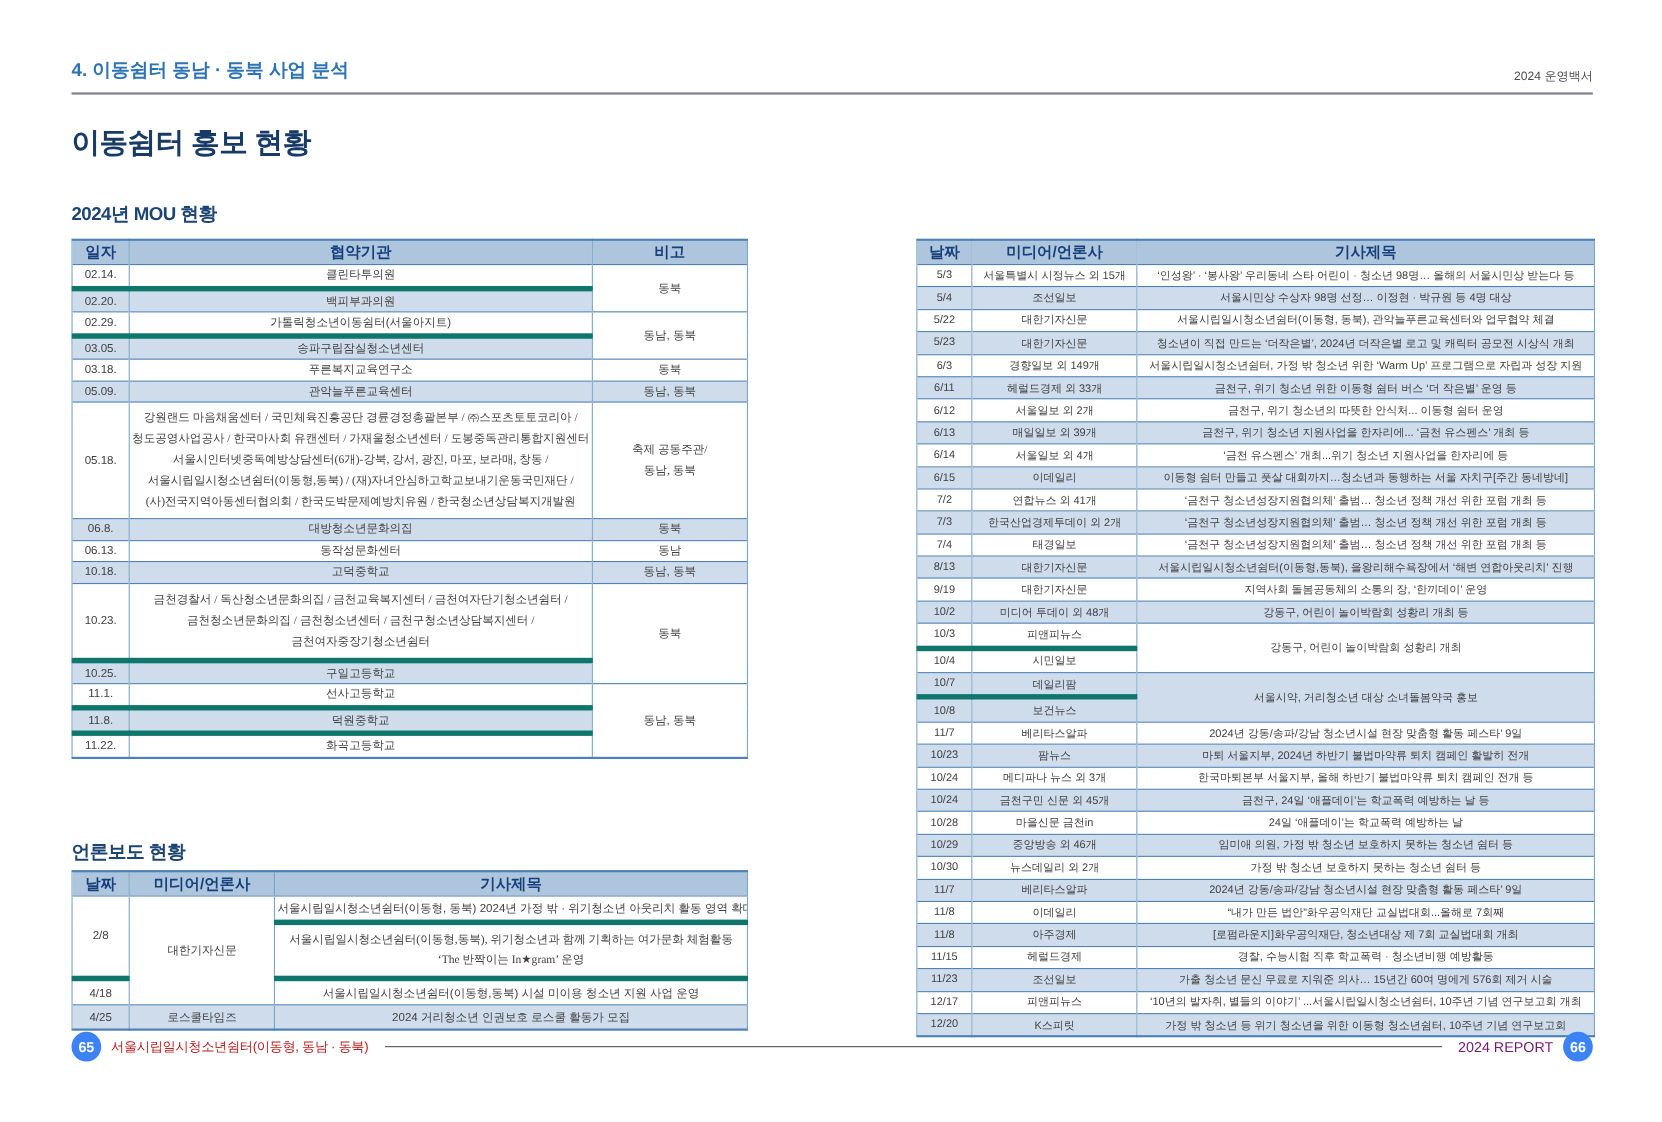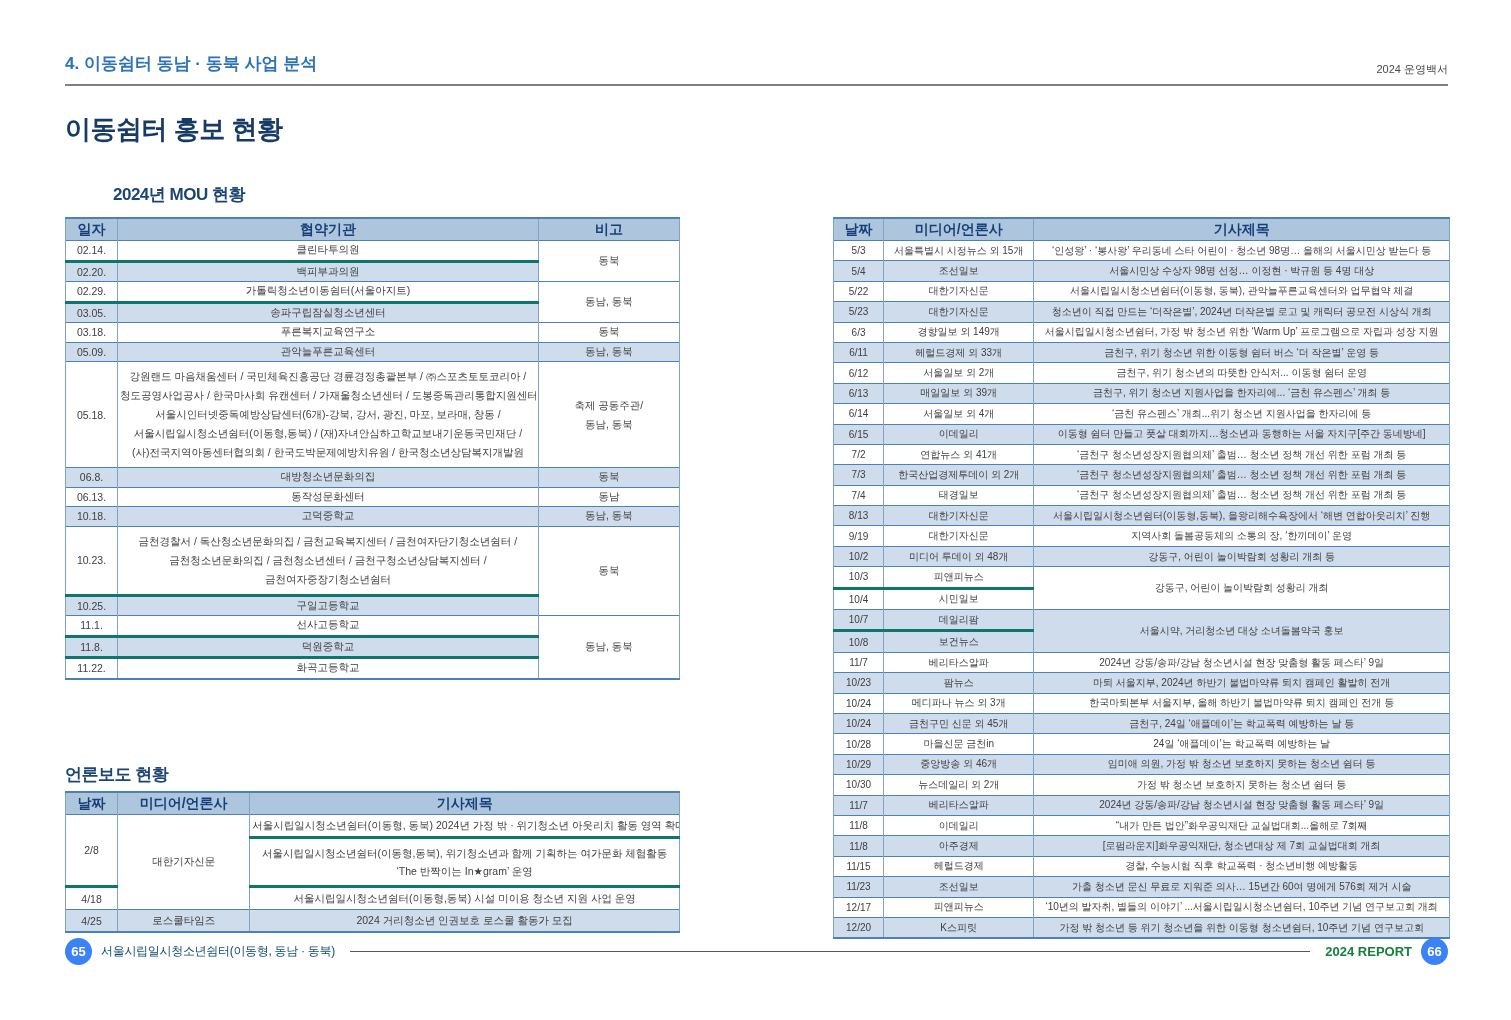--- a/index.html
+++ b/index.html
@@ -11,59 +11,59 @@
   .abs{position:absolute;}
 
   
   .topbar-title{left:65px;top:52px;font-size:17px;font-weight:bold;color:#2e74b5;}
   .topbar-edition{right:63px;top:62px;font-size:11px;color:#4a4a4a;}
   .toprule{left:65px;right:63px;top:84px;border-top:2px solid #7d828a;height:0;}
 
   
   .page-title{left:65px;top:112px;font-size:26px;font-weight:bold;color:#173a66;letter-spacing:-0.5px;}
   .sec-heading{font-size:17px;font-weight:bold;color:#1d4573;letter-spacing:-0.5px;}
-  #mou-heading{left:65px;top:183px;margin-left:48px;}
+  #mou-heading{left:65px;top:183px;}
   #press-heading{left:65px;top:763px;}
 
   
   #mou-table{left:65px;top:217px;width:615px;}
   #press-table{left:65px;top:791px;width:615px;}
   #news-table{left:833px;top:217px;width:617px;}
 
   table{border-collapse:collapse;width:100%;table-layout:fixed;
         border:1.5px solid #4d80b4;border-top:2px solid #4d80b4;border-bottom:2px solid #4d80b4;}
   th,td{border-left:1px solid #7fa4c8;border-right:1px solid #7fa4c8;
         text-align:center;vertical-align:middle;padding:0 2px;
         white-space:nowrap;overflow:hidden;}
   th{background:#aec5de;color:#17407b;font-size:14px;font-weight:bold;height:21px;}
   tbody tr{border-top:1.5px solid #4d80b4;}
-  tbody tr.sub{border-top:3px solid #0f766e;}
+  tbody tr.sub{border-top:5px solid #0f766e;}
   tr.shaded td{background:#cfdcec;}
   td{font-size:10.5px;color:#404040;background:#ffffff;}
 
   td.ml{white-space:normal;padding:5px 2px;}
-  td.ml div{line-height:19px;white-space:nowrap;overflow:hidden;}
+  td.ml div{line-height:19px;white-space:nowrap;overflow:hidden;font-family:Liberation Serif, serif;}
 
   table.mou td{height:18.5px;}
   table.mou col.c0{width:52px;} table.mou col.c1{width:420px;} table.mou col.c2{width:141px;}
 
   table.press td{height:21px;}
   table.press col.c0{width:52px;} table.press col.c1{width:132px;} table.press col.c2{width:429px;}
   table.press td.ml div{line-height:18px;}
 
   table.news td{height:19.4px;font-size:10px;}
   table.news col.c0{width:50px;} table.news col.c1{width:150px;} table.news col.c2{width:415px;}
 
   
   .footer{left:65px;right:63px;top:938px;display:flex;align-items:center;gap:9px;}
   .page-circle{width:27px;height:27px;border-radius:50%;background:#3b82f6;color:#ffffff;
                font-size:13px;font-weight:bold;display:flex;align-items:center;justify-content:center;flex:0 0 auto;}
-  .footer-label{font-size:12px;color:#0c4a6e;letter-spacing:-0.3px;}
+  .footer-label{font-size:12px;color:#b91c1c;letter-spacing:-0.3px;}
   .footer-line{flex:1;border-top:1.5px solid #555555;height:0;margin:0 6px;}
-  .footer-right{font-size:13px;font-weight:bold;color:#15803d;}
+  .footer-right{font-size:13px;font-weight:normal;color:#701a75;}
 </style>
 </head>
 <body>
 
 <div class="abs topbar-title">4. 이동쉼터 동남 · 동북 사업 분석</div>
 <div class="abs topbar-edition">2024 운영백서</div>
 <div class="abs toprule"></div>
 
 <div class="abs page-title">이동쉼터 홍보 현황</div>
 

